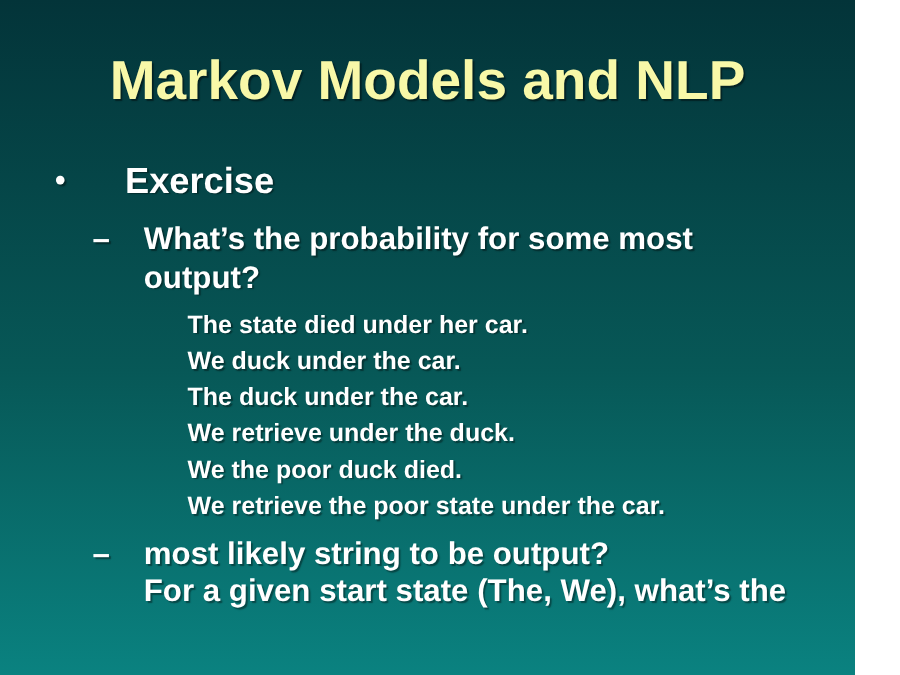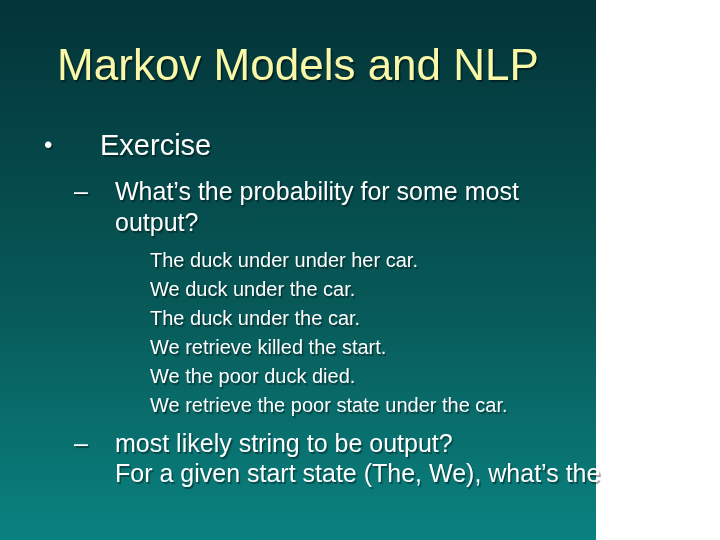--- a/index.html
+++ b/index.html
@@ -5,23 +5,24 @@
   html, body {
     margin: 0;
     padding: 0;
     width: 720px;
     height: 540px;
     overflow: hidden;
     font-family: "Liberation Sans", sans-serif;
   }
   .slide {
     position: relative;
-    width: 596px;
+    width: 684px;
     height: 540px;
     background: linear-gradient(180deg, #033439 0%, #075857 55%, #0a8280 100%);
+    font-weight: bold;
   }
   .slide-title {
     position: absolute;
     top: 38px;
     left: 0;
     right: 0;
     text-align: center;
     font-size: 44px;
     line-height: 54px;
     color: #f8f8a8;
@@ -83,24 +84,24 @@
 
   <div class="bullet-row level2 q1 white-text">
     <span class="marker">–</span>
     <span class="text">
       <span class="line" style="display:block">What’s the probability for some most</span>
       <span class="line" style="display:block">output?</span>
     </span>
   </div>
 
   <div class="examples white-text">
-    <div class="line">The duck under under her car.</div>
+    <div class="line">The state died under her car.</div>
     <div class="line">We duck under the car.</div>
     <div class="line">The duck under the car.</div>
-    <div class="line">We retrieve killed the start.</div>
+    <div class="line">We retrieve under the duck.</div>
     <div class="line">We the poor duck died.</div>
     <div class="line">We retrieve the poor state under the car.</div>
   </div>
 
   <div class="bullet-row level2 q2 white-text">
     <span class="marker">–</span>
     <span class="text">
       <span class="line" style="display:block">most likely string to be output?</span>
       <span class="line" style="display:block">For a given start state (The, We), what’s the</span>
     </span>

